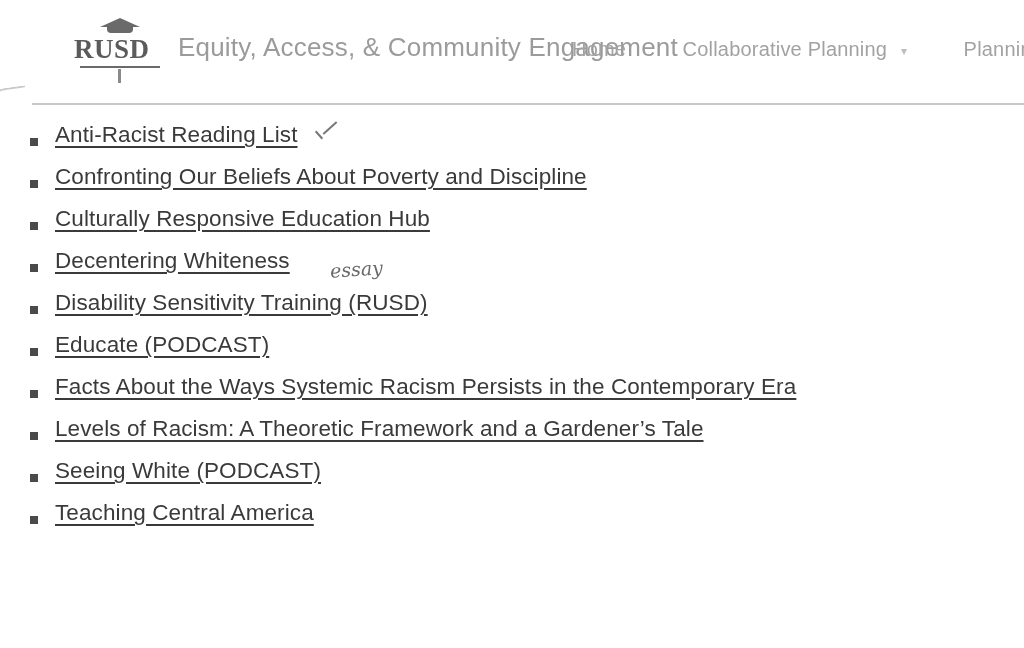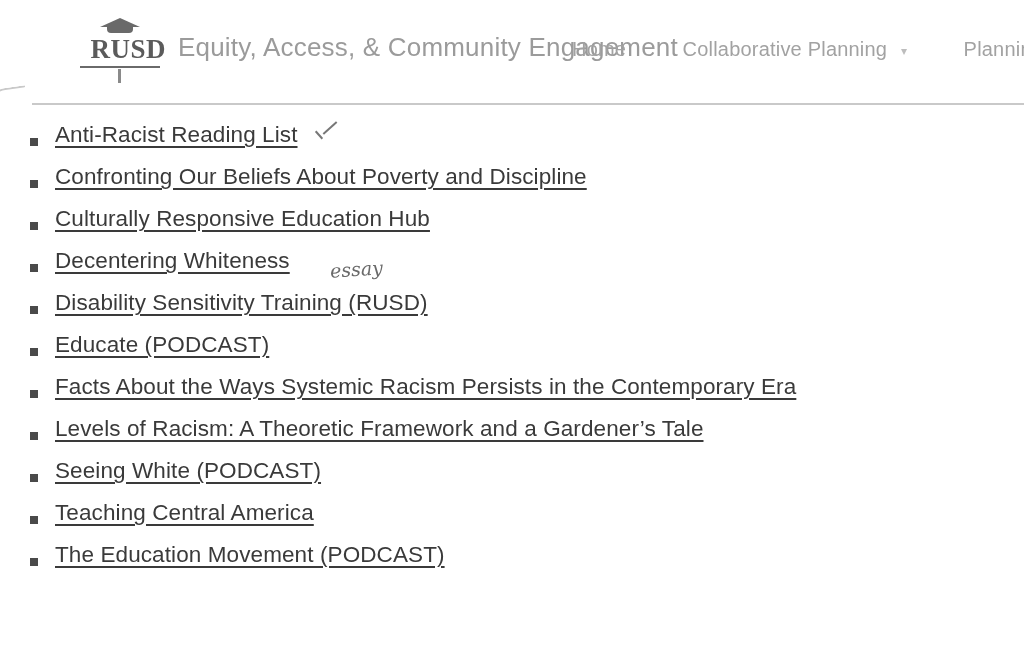--- a/index.html
+++ b/index.html
@@ -58,21 +58,21 @@
     width: 26px;
     height: 7px;
     background: #6a6a6a;
     border-radius: 0 0 4px 4px;
   }
   .logo .rusd {
     position: absolute;
     left: 0;
     top: 20px;
     width: 92px;
-    text-align: right;
+    text-align: left;
     font-family: "Liberation Serif", serif;
     font-weight: bold;
     font-size: 27px;
     letter-spacing: 0.5px;
     color: #5b5b5b;
   }
   .logo .rule {
     position: absolute;
     left: 6px;
     top: 52px;
@@ -295,24 +295,20 @@
   <div class="list-item">
     <span class="bullet"></span>
     <a class="item-link" href="#">Seeing White (PODCAST)</a>
   </div>
 
   <div class="list-item">
     <span class="bullet"></span>
     <a class="item-link" href="#">Teaching Central America</a>
   </div>
 
-  <div class="list-item">
-    <span class="bullet"></span>
-    <a class="item-link" href="#">The Education Movement (PODCAST)</a>
-  </div>
 
 </div>
 
 <div class="annot annot-check">
   <span class="s1"></span>
     <span class="s2"></span>
 </div>
 <div class="annot annot-essay">essay</div>
 
 </body></html>

